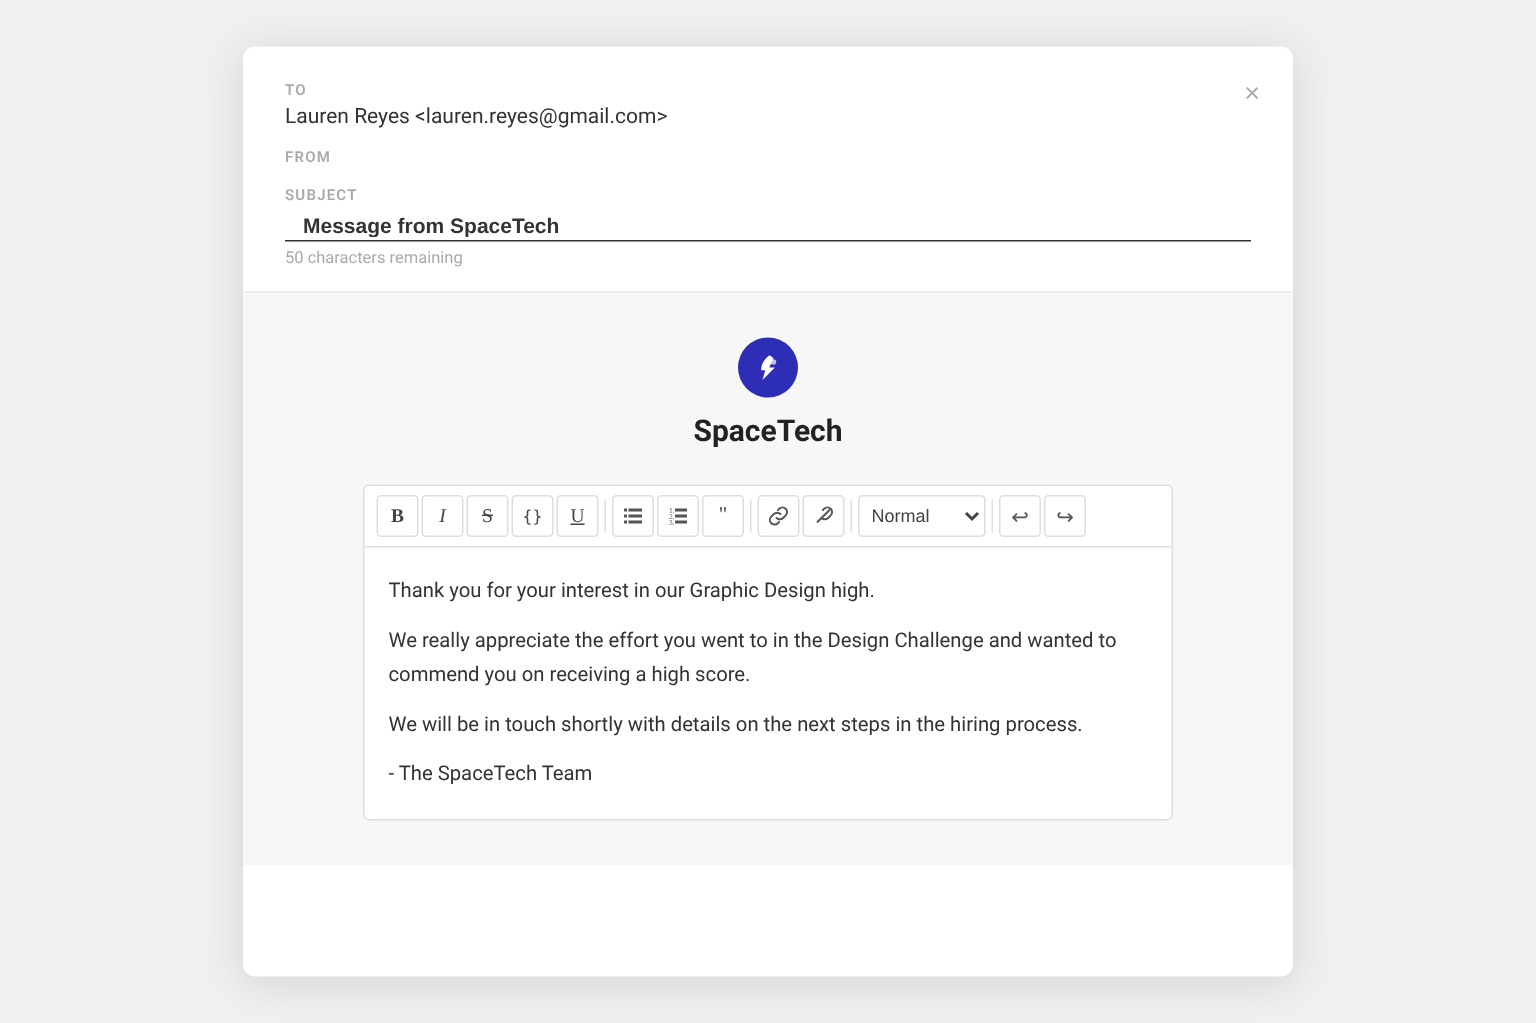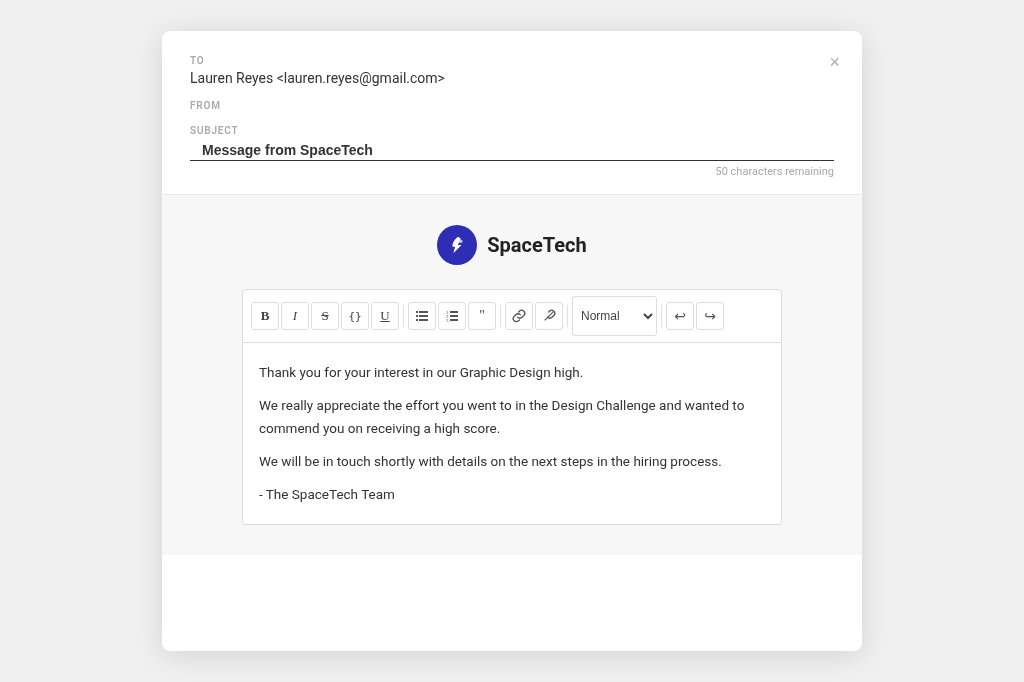--- a/index.html
+++ b/index.html
@@ -76,21 +76,20 @@
       outline: none;
       font-size: 14px;
       color: #333;
       font-weight: 600;
       padding: 2px 12px;
       width: 100%;
       background: transparent;
     }
 
     .char-count {
-      text-align: right;
       font-size: 11px;
       color: #aaa;
       margin-top: 4px;
     }
 
     .close-btn {
       position: absolute;
       top: 18px;
       right: 18px;
       background: none;
@@ -106,20 +105,21 @@
       background: #f7f7f7;
       padding: 30px 80px 30px 80px;
     }
 
     .email-logo {
       display: flex;
       align-items: center;
       justify-content: center;
       gap: 10px;
       margin-bottom: 24px;
+      flex-direction: column;
     }
 
     .logo-circle {
       width: 40px;
       height: 40px;
       border-radius: 50%;
       background: #2d2db5;
       display: flex;
       align-items: center;
       justify-content: center;
@@ -174,21 +174,21 @@
     .toolbar-btn.underline-btn { text-decoration: underline; }
 
     .toolbar-sep {
       width: 1px;
       height: 22px;
       background: #e0e0e0;
       margin: 0 2px;
     }
 
     .format-select {
-      height: 40px;
+      height: 28px;
       border: 1px solid #ddd;
       border-radius: 3px;
       font-size: 12px;
       color: #444;
       padding: 0 4px;
       cursor: pointer;
       background: #fff;
     }
 
     .toolbar-action-btn {

